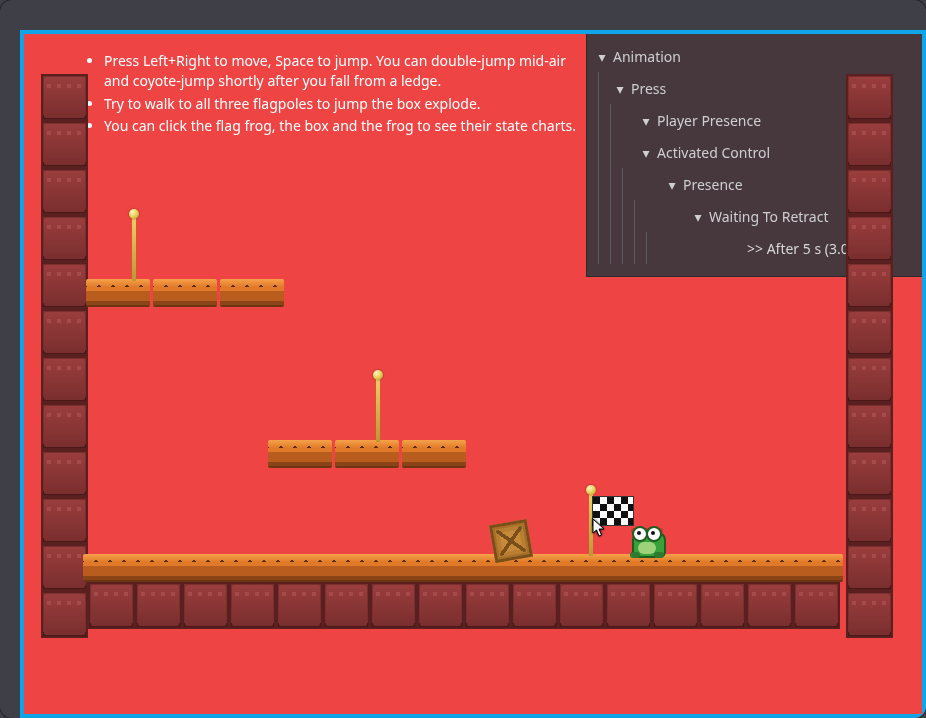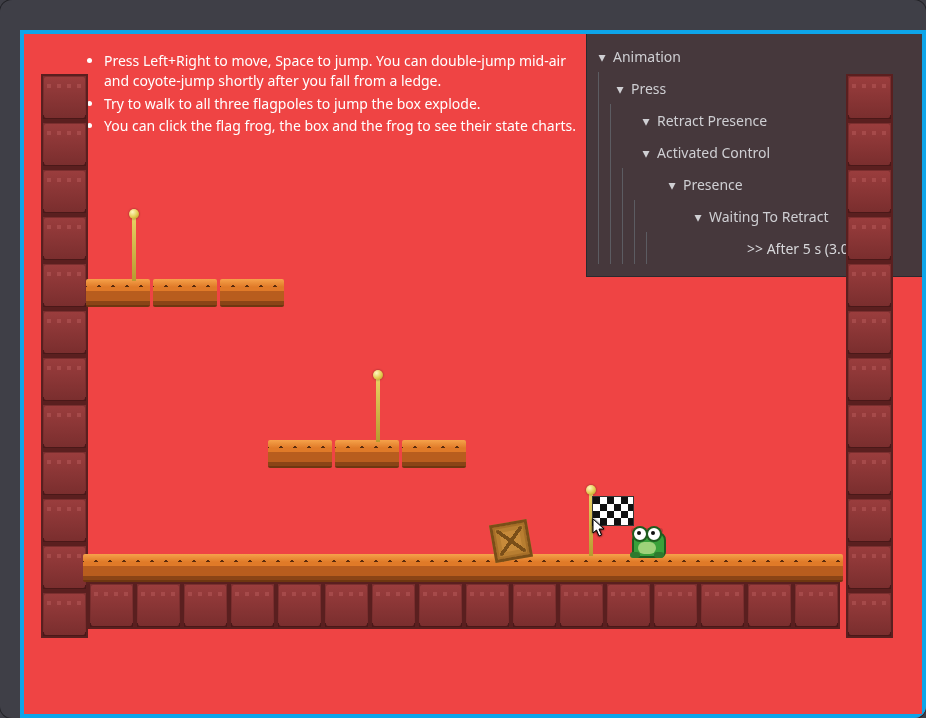--- a/index.html
+++ b/index.html
@@ -234,21 +234,21 @@
         <span class="lbl">Animation</span>
       </div>
       <div class="branch">
         <div class="tree-row" style="padding-left:14px">
           <span class="chev">▾</span>
           <span class="lbl">Press</span>
         </div>
         <div class="branch">
           <div class="tree-row" style="padding-left:28px">
             <span class="chev">▾</span>
-            <span class="lbl">Retract Presence</span>
+            <span class="lbl">Player Presence</span>
           </div>
           <div class="tree-row" style="padding-left:28px">
             <span class="chev">▾</span>
             <span class="lbl">Activated Control</span>
           </div>
           <div class="branch">
             <div class="tree-row" style="padding-left:42px">
               <span class="chev">▾</span>
               <span class="lbl">Presence</span>
             </div>

